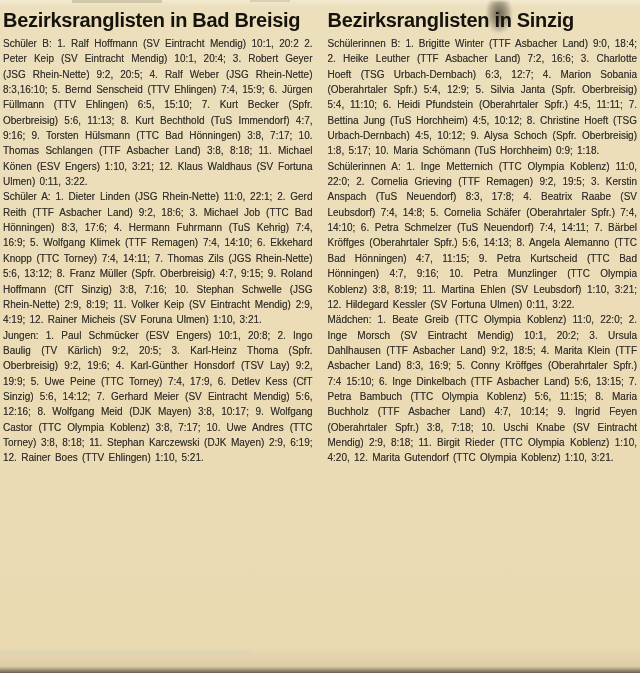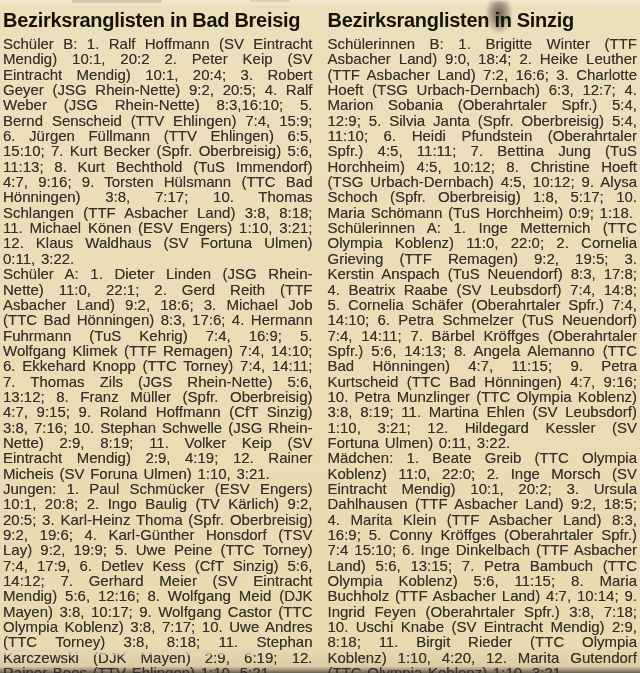--- a/index.html
+++ b/index.html
@@ -28,21 +28,21 @@
     font-size: 20px;
     line-height: 22px;
     letter-spacing: -0.3px;
     color: #16120c;
     transform: scaleY(1.05);
     transform-origin: left top;
     white-space: nowrap;
   }
   .body p {
     margin: 0;
-    font-size: 15px;
+    font-size: 10px;
     line-height: 15.35px;
     text-align: justify;
     word-spacing: 1.5px;
     color: #33302a;
     text-shadow: 0 0 0.4px rgba(50,45,38,0.55);
   }
   .bold-seg { font-weight: 400; }
   .ink-smudge {
     position: absolute;
     left: 486px; top: 1px;

